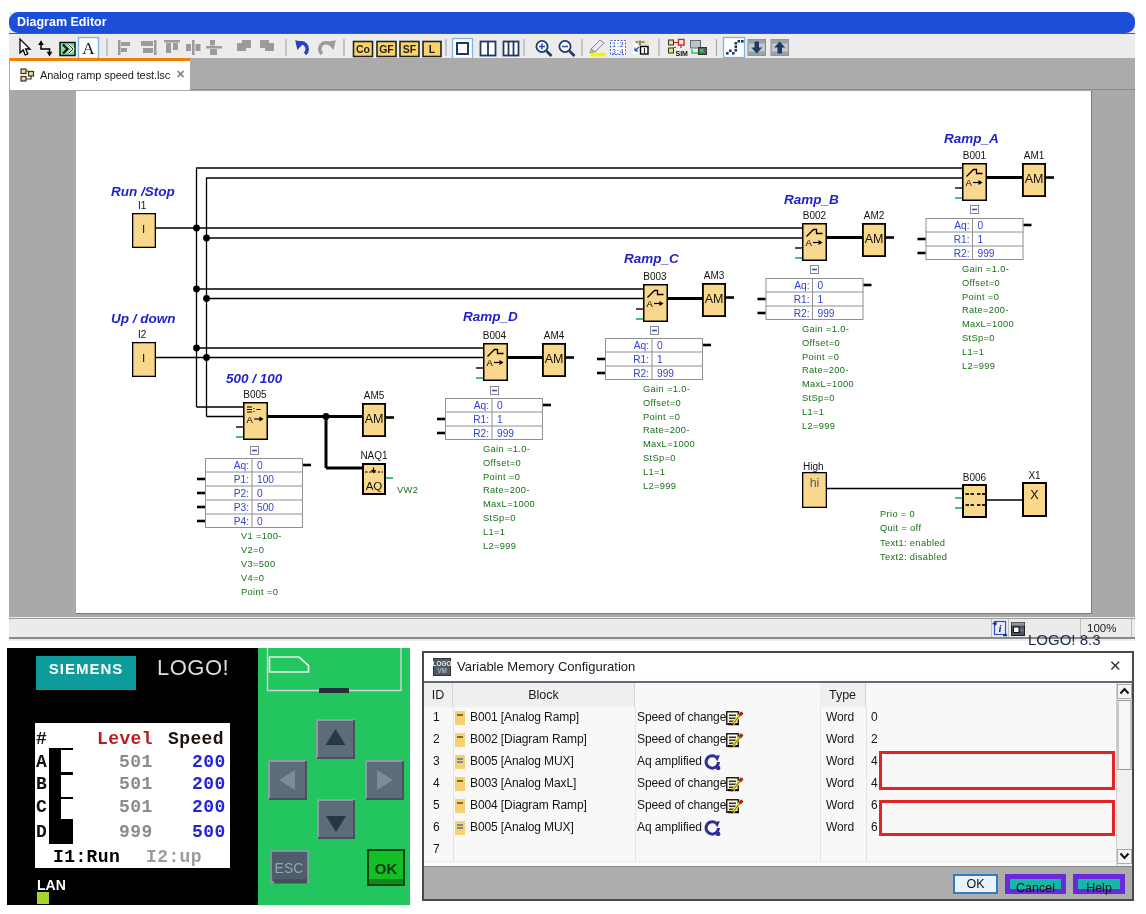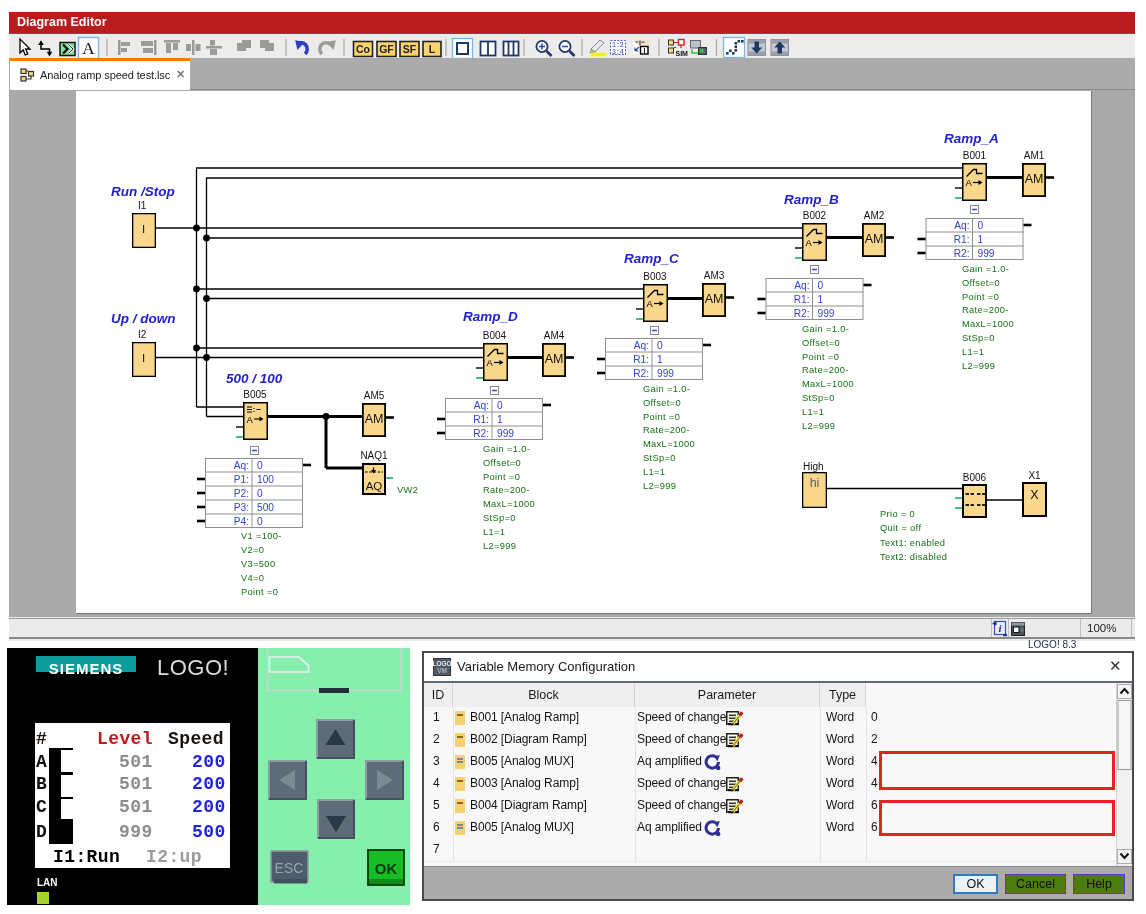--- a/index.html
+++ b/index.html
@@ -1,43 +1,43 @@
 <!DOCTYPE html>
 <html><head>
 <meta charset="utf-8">
 <style>
 html,body{margin:0;padding:0;background:#fff;width:1146px;height:914px;overflow:hidden;}
 body{font-family:"Liberation Sans",sans-serif;position:relative;}
 .abs{position:absolute;}
 
 #win{left:9px;top:12px;width:1126px;height:629px;background:#ECECEC;}
-#titlebar{left:0;top:0;width:100%;height:21px;background:#b91c1c;color:#fff;font-size:12.5px;font-weight:bold;line-height:21px;padding-left:8px;box-sizing:border-box;}
+#titlebar{left:0;top:0;width:100%;height:21px;background:#1d4ed8;color:#fff;font-size:12.5px;font-weight:bold;line-height:21px;padding-left:8px;box-sizing:border-box;border-radius:9px;}
 #toolbar{left:0;top:21px;width:100%;height:25px;background:#ECECEC;border-top:1px solid #5a5a5a;box-sizing:border-box;}
 #tabstrip{left:0;top:46px;width:100%;height:32px;background:#ABABAB;border-bottom:1px solid #8B8B8B;box-sizing:border-box;}
 #tab{left:1px;top:0;width:180px;height:32px;background:#fff;border-top:3px solid #F07F00;box-sizing:border-box;}
 #tab .txt{left:30px;top:8px;font-size:11px;letter-spacing:-0.1px;color:#1a1a1a;text-align:center;}
 #tab .close{left:166px;top:7px;font-size:11px;color:#7f7f7f;font-weight:bold;}
 #canvas{left:0;top:78px;width:1126px;height:527px;background:#A9A9A9;}
 #page{left:67px;top:1px;width:1015px;height:522px;background:#fff;border-right:1px solid #7a7a7a;border-bottom:1px solid #7a7a7a;box-sizing:content-box;}
 #statusbar{left:0;top:606px;width:1126px;height:21px;background:#EBEBEB;border-top:1px solid #9a9a9a;border-bottom:2px solid #8a8a8a;box-sizing:border-box;}
 
 #device{left:7px;top:648px;width:403px;height:257px;background:#000;}
-#keypad{left:251px;top:0;width:152px;height:257px;background:#86efac;}
-#siemens{left:29px;top:8px;width:100px;height:16px;background:#0E9B9B;color:#fff;font-weight:bold;font-size:15px;text-align:center;line-height:26px;letter-spacing:1px;}
+#keypad{left:251px;top:0;width:152px;height:257px;background:#22c55e;}
+#siemens{left:29px;top:8px;width:100px;height:34px;background:#0E9B9B;color:#fff;font-weight:bold;font-size:15px;text-align:center;line-height:26px;letter-spacing:1px;}
 #logotxt{left:150px;top:7px;font-size:22px;color:#DCDCDC;letter-spacing:0.5px;}
 #lcd{left:28px;top:75px;width:195px;height:145px;background:#fff;font-family:"Liberation Mono",monospace;font-weight:bold;font-size:18px;}
 #lcd span{position:absolute;white-space:pre;letter-spacing:0.4px;line-height:18px;}
 
 #dialog{left:422px;top:651px;width:712px;height:250px;background:#F8F8F8;border:2px solid #4A4A4A;box-sizing:border-box;}
 #dlgtitle{left:0;top:0;width:708px;height:30px;background:#fff;border-bottom:2px solid #5F6B78;box-sizing:border-box;}
 .hdrcell{top:0;height:24px;background:#EFEFEF;font-size:12.5px;color:#1a1a1a;text-align:center;line-height:24px;box-sizing:border-box;border-right:1px solid #D4D4D4;}
 .row{left:0;width:692px;height:22px;border-bottom:1px solid #EAEAEA;background:#F8F8F8;font-size:12px;letter-spacing:-0.1px;color:#141414;}
 .rcell{top:3px;position:absolute;}
 #dlgbottom{left:0;top:213px;width:708px;height:33px;background:#ACACAC;border-top:1px solid #8a8a8a;box-sizing:border-box;}
-.btn{top:7px;height:20px;background:#4d7c0f;border:1px solid #6d28d9;font-size:12.5px;color:#111;text-align:center;line-height:18px;box-sizing:border-box;}
+.btn{top:7px;height:20px;background:#14b8a6;border:5px solid #6d28d9;font-size:12.5px;color:#111;text-align:center;line-height:18px;box-sizing:border-box;}
 #rows{left:0;top:54px;width:692px;height:154px;}
 .redtx{font-family:"Liberation Mono",monospace;font-style:italic;font-weight:bold;font-size:12px;line-height:14px;color:#EE3333;letter-spacing:-0.2px;white-space:pre;}
 .bic{left:31px;top:4px;width:10px;height:14px;background:#F7D071;}
 .bic.ramp{box-shadow:inset 0 -9px 0 #F7D071;}
 .bic:after{content:"";position:absolute;left:2px;top:3px;width:6px;height:2px;background:#8a6a20;box-shadow:0 5px 0 -2px #8a6a20;}
 .bic.mux:after{background:#7A8A9A;box-shadow:0 3px 0 #7A8A9A;}
 .pic{top:3px;width:18px;height:16px;}
 </style>
 </head>
 <body>
@@ -457,21 +457,21 @@
       <text x="8" y="12" font-size="11" font-weight="bold" font-style="italic" text-anchor="middle" fill="#1F3099" font-family="Liberation Serif,serif">i</text>
       <path d="M0.5,3.5 h4 m0,0 l-2,-2 m2,2 l-2,2" stroke="#1F3099" stroke-width="1.3" fill="none"></path>
       <path d="M11,15.5 h4 m0,0 l-2,-2 m2,2" stroke="#1F3099" stroke-width="1.3" fill="none"></path>
     </svg>
     <svg class="abs" style="left:1002px;top:2.5px" width="14" height="14" viewBox="0 0 14 14">
       <rect x="0.5" y="0.5" width="13" height="13" fill="#4A545E" stroke="#222"></rect>
       <rect x="0.5" y="0.5" width="13" height="3" fill="#8C98A2"></rect>
       <rect x="2.5" y="5" width="5.5" height="5.5" fill="#fff" stroke="#111"></rect>
       <rect x="9.5" y="6.5" width="3" height="3" fill="#767680"></rect>
     </svg>
-    <span class="abs" style="left:1019px;top:20px;font-size:10px;color:#1A2A4A">LOGO! 8.3</span>
+    <span class="abs" style="left:1019px;top:12px;font-size:15px;color:#1A2A4A">LOGO! 8.3</span>
     <span class="abs" style="left:1078px;top:2.5px;font-size:11.5px;color:#222">100%</span>
   </div>
 </div>
 <div class="abs" id="device">
   <div class="abs" id="keypad">
     <svg class="abs" style="left:0;top:0" width="152" height="257" viewBox="0 0 152 257">
       <path d="M9.5,0 V42.5 H143 V0" fill="none" stroke="#CDD3D8" stroke-width="1.4"></path>
       <path d="M11.5,24 v-15 h29.5 l9.5,8.5 v6.5 z" fill="none" stroke="#E8ECEF" stroke-width="1.7"></path>
       <rect x="61" y="40" width="30" height="5" fill="#232F3A"></rect>
       <g>
@@ -524,37 +524,36 @@
     <span style="left:1px;top:100px;color:#111">D</span>
     <span style="left:84px;top:100px;color:#8C8C8C">999</span>
     <span style="left:157px;top:100px;color:#2424D8">500</span>
     <span style="left:18px;top:124.5px;color:#000000">I1:Run</span>
     <span style="left:111px;top:124.5px;color:#9C9C9C">I2:up</span>
     <div class="abs" style="left:14px;top:25px;width:24px;height:96px;background:#000"></div>
     <div class="abs" style="left:26px;top:26.5px;width:11.5px;height:22px;background:#fff"></div>
     <div class="abs" style="left:26px;top:51.5px;width:11.5px;height:22px;background:#fff"></div>
     <div class="abs" style="left:26px;top:76px;width:11.5px;height:20px;background:#fff"></div>
   </div>
-  <span class="abs" style="left:30px;top:229px;color:#fff;font-weight:bold;font-size:10px;">LAN</span>
+  <span class="abs" style="left:30px;top:229px;color:#fff;font-weight:bold;font-size:14px;">LAN</span>
   <div class="abs" style="left:30px;top:244px;width:12px;height:12px;background:#A6D42C"></div>
 </div>
 <div class="abs" id="dialog">
   <div class="abs" id="dlgtitle">
     <svg class="abs" style="left:9px;top:5px" width="18" height="18" viewBox="0 0 18 18">
       <rect x="0.5" y="0.5" width="17" height="17" fill="#4E5A66" stroke="#333"></rect>
       <text x="9" y="8" font-size="6.5" font-weight="bold" text-anchor="middle" fill="#E8E8E8" font-family="Liberation Sans">LOGO</text>
       <text x="9" y="15" font-size="6.5" font-weight="bold" text-anchor="middle" fill="#A8B2BA" font-family="Liberation Sans">VM</text>
     </svg>
     <span class="abs" style="left:33px;top:6px;font-size:13px;color:#1a1a1a">Variable Memory Configuration</span>
     <span class="abs" style="left:685px;top:4px;font-size:15px;color:#333">✕</span>
   </div>
 
   <div class="abs hdrcell" style="left:0;top:30px;width:29px;">ID</div>
   <div class="abs hdrcell" style="left:29px;top:30px;width:182px;">Block</div>
-  <div class="abs hdrcell" style="left:211px;top:30px;width:185px;">Parameter</div>
   <div class="abs hdrcell" style="left:396px;top:30px;width:46px;">Type</div>
 
   <div class="abs" id="rows">
     <div class="abs row" style="top:0">
       <span class="rcell" style="left:9px">1</span>
         <span class="rcell bic ramp"></span>
       <span class="rcell" style="left:46px">B001 [Analog Ramp]</span>
       <span class="rcell" style="left:213px">Speed of change</span>
         <svg class="rcell pic" style="left:302px" width="18" height="16" viewBox="0 0 18 16">
           <use href="#noteicon"></use>
@@ -580,21 +579,21 @@
       <span class="rcell" style="left:213px">Aq amplified</span>
         <svg class="rcell pic" style="left:280px" width="18" height="16" viewBox="0 0 18 16">
           <use href="#refricon"></use>
         </svg>
       <span class="rcell" style="left:402px">Word</span>
         <span class="rcell" style="left:447px">4</span>
     </div>
     <div class="abs row" style="top:66px">
       <span class="rcell" style="left:9px">4</span>
         <span class="rcell bic ramp"></span>
-      <span class="rcell" style="left:46px">B003 [Analog Ramp]</span>
+      <span class="rcell" style="left:46px">B003 [Analog MaxL]</span>
       <span class="rcell" style="left:213px">Speed of change</span>
         <svg class="rcell pic" style="left:302px" width="18" height="16" viewBox="0 0 18 16">
           <use href="#noteicon"></use>
         </svg>
       <span class="rcell" style="left:402px">Word</span>
         <span class="rcell" style="left:447px">4</span>
     </div>
     <div class="abs row" style="top:88px">
       <span class="rcell" style="left:9px">5</span>
         <span class="rcell bic ramp"></span>

